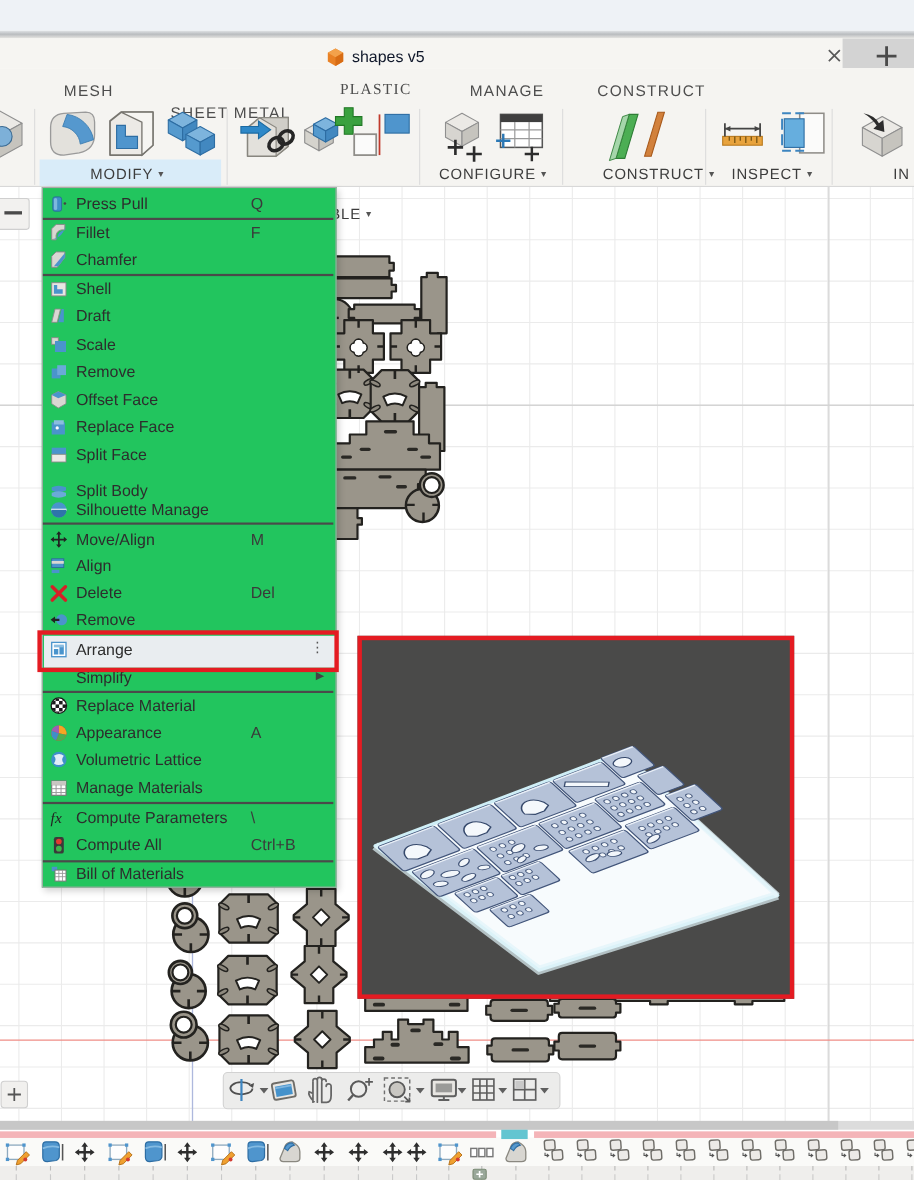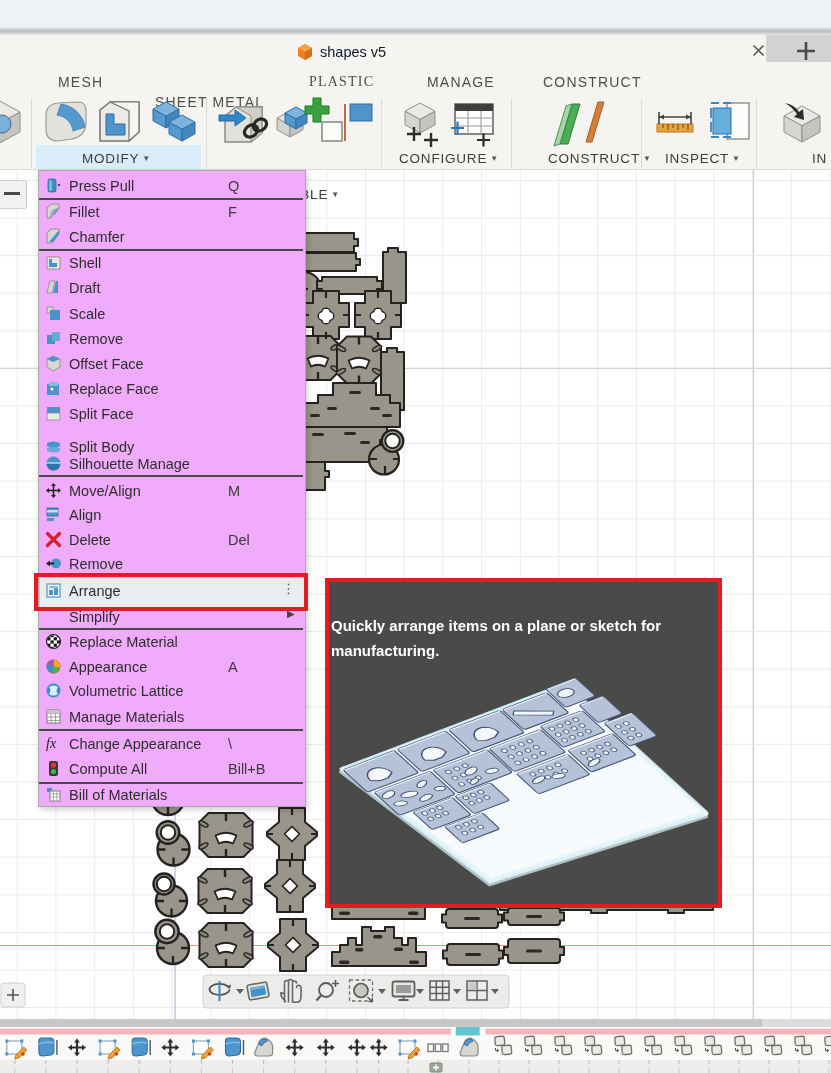--- a/index.html
+++ b/index.html
@@ -9,21 +9,21 @@
 #topstrip{left:0;top:0;width:831px;height:28px;background:#eef2f6;}#gradl{left:0;top:28px;width:831px;height:7px;background:linear-gradient(#dfe2e5,#b9bcbf 45%,#e8e7e4);}
 #tabbar{left:0;top:35px;width:831px;height:27px;background:#f6f5f2;}
 #tabgray{left:766px;top:35px;width:65px;height:27px;background:#d3d3d3;}
 #ribbon{left:0;top:62px;width:831px;height:107px;background:#f5f4f1;border-bottom:1px solid #d8d8d8;}
 .rtab{top:74px;height:16px;font-size:14px;letter-spacing:1.2px;color:#4d4d4d;white-space:nowrap;}
 .glabel{top:151px;height:15px;font-size:13.5px;letter-spacing:0.8px;color:#3c3c3c;white-space:nowrap;}
 .caret{display:inline-block;font-size:8px;color:#555;vertical-align:2px;margin-left:3px;}
 .vsep{top:99px;width:1px;height:69px;background:#dcdcdc;}
 #modhl{left:36px;top:145px;width:165px;height:24px;background:#d9ecf9;}
 
-#menu{left:38px;top:170px;width:268px;height:637px;background:#f0abfc;border:1px solid #a9a9a9;box-sizing:border-box;box-shadow:2px 3px 6px rgba(0,0,0,0.18);}
+#menu{left:38px;top:170px;width:268px;height:637px;background:#22c55e;border:1px solid #a9a9a9;box-sizing:border-box;box-shadow:2px 3px 6px rgba(0,0,0,0.18);}
 .mi{position:absolute;left:0;width:264px;height:25px;}
 .mi .txt{position:absolute;left:30px;top:4px;font-size:14.5px;color:#2d2d2d;white-space:nowrap;}
 .mi .sc{position:absolute;left:189px;top:4px;font-size:14.5px;color:#3a3a3a;}
 .mi svg{position:absolute;left:6px;top:3px;}
 .msep{position:absolute;left:0px;width:264px;height:2px;background:#4a4a4a;}
 #arrhl{position:absolute;left:1px;top:407px;width:266px;height:29px;background:#e9edf0;}
 
 #redbox1{left:34px;top:573px;width:274px;height:38px;border:4px solid #e41b22;box-sizing:border-box;background:transparent;}
 #tooltip{left:325px;top:578px;width:397px;height:330px;background:#4a4a49;border:4px solid #e41b22;box-sizing:border-box;}
 #ttext{position:absolute;left:2px;top:31px;width:365px;font-size:15px;font-weight:bold;color:#fff;line-height:25px;font-family:"Liberation Sans",sans-serif;}
@@ -449,31 +449,31 @@
             <rect x="2" y="2" width="13" height="13" fill="#fff" stroke="#777" stroke-width="1"></rect>
             <path d="M2 5.5 L15 5.5 M2 9 L15 9 M2 12.5 L15 12.5 M6 2 L6 15 M10.5 2 L10.5 15" stroke="#999" stroke-width="0.9"></path>
             <rect x="2" y="2" width="13" height="3.5" fill="#c8c6c2"></rect>
           </svg>
           <span class="txt">Manage Materials</span>
         </div>
 <div class="mi" style="top:560.5px">
           <svg width="17" height="17" viewBox="0 0 17 17">
             <text x="1" y="13" font-family="Liberation Serif,serif" font-style="italic" font-size="14" fill="#222">fx</text>
           </svg>
-          <span class="txt">Change Appearance</span>
+          <span class="txt">Compute Parameters</span>
           <span class="sc">\</span>
         </div>
 <div class="mi" style="top:585.5px">
           <svg width="17" height="17" viewBox="0 0 17 17">
             <rect x="4" y="1" width="9" height="15" rx="2" fill="#3a3a3a"></rect>
             <circle cx="8.5" cy="5" r="2.6" fill="#e23b30"></circle>
             <circle cx="8.5" cy="11.5" r="2.6" fill="#3cb54a"></circle>
           </svg>
           <span class="txt">Compute All</span>
-          <span class="sc">Bill+B</span>
+          <span class="sc">Ctrl+B</span>
         </div>
 <div class="mi" style="top:611.5px">
           <svg width="17" height="17" viewBox="0 0 17 17">
             <path d="M2 2 L7 2 L7 6 L2 6 Z" fill="#4a94cc"></path>
             <rect x="5" y="5" width="10" height="10" fill="#fff" stroke="#777" stroke-width="0.9"></rect>
             <path d="M5 8 L15 8 M5 11 L15 11 M8.5 5 L8.5 15 M11.8 5 L11.8 15" stroke="#999" stroke-width="0.8"></path>
           </svg>
           <span class="txt">Bill of Materials</span>
         </div>
 <div class="msep" style="top:26.5px"></div>
@@ -482,21 +482,20 @@
 <div class="msep" style="top:457px"></div>
 <div class="msep" style="top:557.5px"></div>
 <div class="msep" style="top:611px"></div>
 <div style="position:absolute;left:243px;top:410px;font-size:13px;color:#555;letter-spacing:0">⋮</div>
 <div style="position:absolute;left:248px;top:437px;font-size:10px;color:#444">▶</div>
       </div>
 </div>
 <div id="redbox1" class="abs"></div>
 
 <div id="tooltip" class="abs">
-<div id="ttext">Quickly arrange items on a plane or sketch for manufacturing.</div>
 <svg id="ttimg" style="position:absolute;left:0px;top:80px" width="389" height="242" viewBox="0 0 389 242">
         <path d="M236 22 L378 152 L161 220 L12 107 Z" fill="#f7fbfd" stroke="#cfeef6" stroke-width="3" stroke-linejoin="round"></path>
         <path d="M378 152 L161 220 L12 107" fill="none" stroke="#dff3f9" stroke-width="8" opacity="0.7"></path>
         <path d="M236 22 L378 152" fill="none" stroke="#e6f5fa" stroke-width="5" opacity="0.8"></path>
         <g transform="matrix(0.935,-0.355,0.737,0.675,14,108)">
           <rect x="0" y="0" width="55" height="33" rx="2.5" fill="#b5c2d8" stroke="#42557a" stroke-width="1.2"></rect>
           <path d="M1 0.8 h53" stroke="#e9eff7" stroke-width="1.4" fill="none"></path>
           <rect x="58" y="0" width="52" height="33" rx="2.5" fill="#b5c2d8" stroke="#42557a" stroke-width="1.2"></rect>
           <path d="M59 0.8 h50" stroke="#e9eff7" stroke-width="1.4" fill="none"></path>
           <rect x="113" y="0" width="55" height="33" rx="2.5" fill="#b5c2d8" stroke="#42557a" stroke-width="1.2"></rect>

